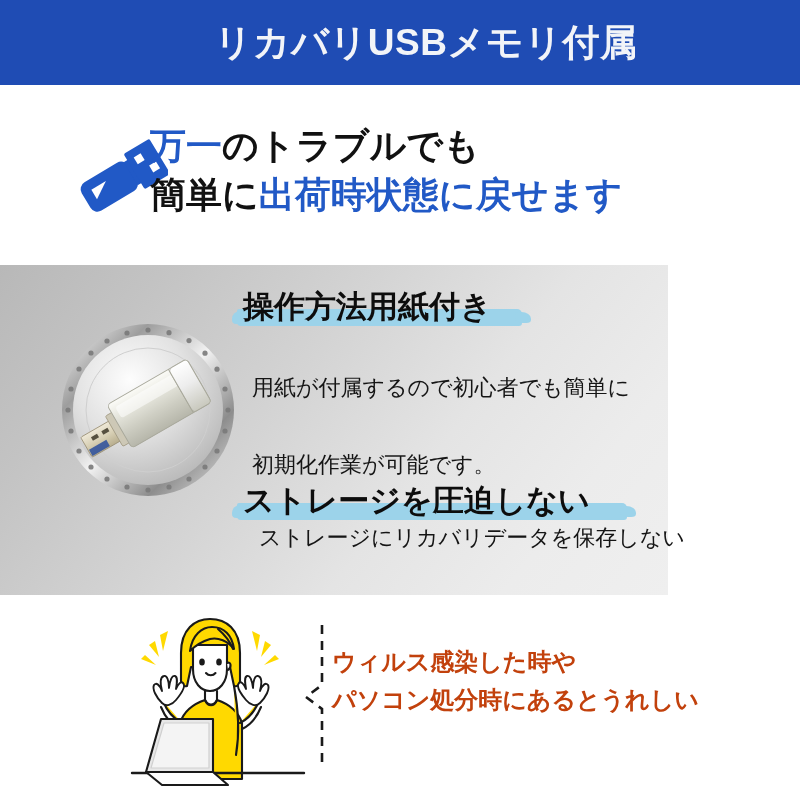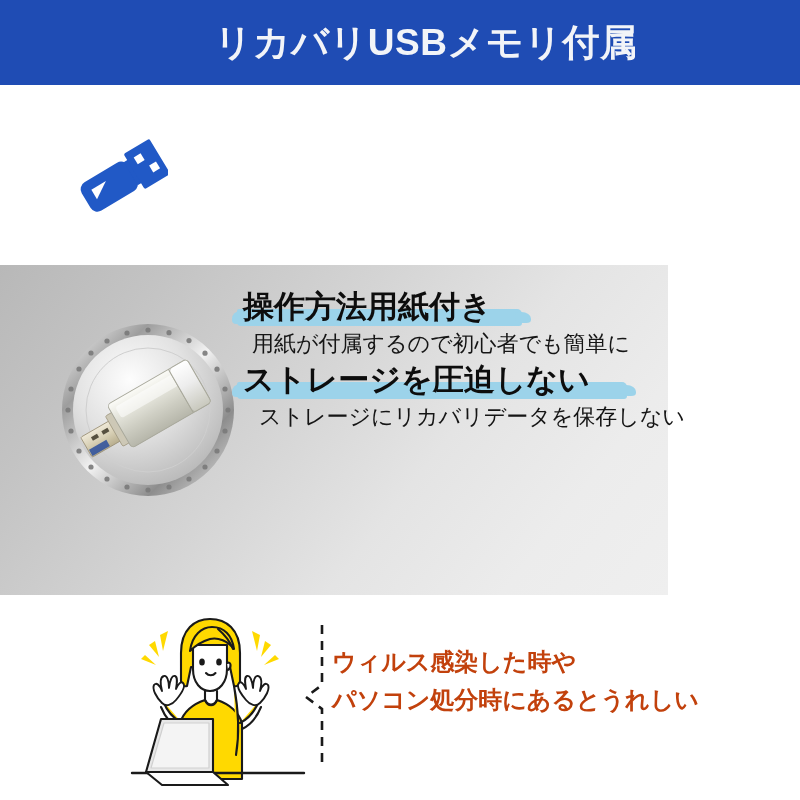--- a/index.html
+++ b/index.html
@@ -145,21 +145,21 @@
   }
   .feat-heading .txt { position: relative; z-index: 1; }
   .feat-body {
     font-size: 22px;
     font-weight: 400;
     color: #151515;
     line-height: 33px;
     letter-spacing: 0px;
     white-space: nowrap;
   }
-  .feat-body-indent { margin-left: 9px; }
+  .feat-body-indent { margin-left: 9px; margin-top: 44px; }
   .feat-block-2 { }
   .feat-block-2 .feat-body { margin-left: 16px; }
 
   
   .bottom-section {
     position: absolute;
     left: 0;
     top: 595px;
     width: 800px;
     height: 205px;
@@ -215,20 +215,28 @@
 
           <rect x="58" y="29" width="6" height="27" fill="#2159c6"></rect>
 
           <rect x="62" y="22" width="30" height="41" rx="2" ry="2" fill="#2159c6"></rect>
           <rect x="69" y="30" width="8" height="8" fill="#ffffff"></rect>
           <rect x="78" y="45" width="8" height="8" fill="#ffffff"></rect>
         </g>
       </svg>
     </div>
 
+    <div class="headline-block">
+      <div class="headline-line">
+        <span class="hl-blue">万一</span><span class="hl-black">のトラブルでも</span>
+      </div>
+      <div class="headline-line">
+        <span class="hl-black">簡単に</span><span class="hl-blue">出荷時状態に戻せます</span>
+      </div>
+    </div>
   </div>
 
   <div class="feature-section">
 
     <div class="usb-photo">
       <svg viewBox="0 0 180 180" width="180" height="180" aria-hidden="true">
         <defs>
           <radialGradient id="plateG" cx="38%" cy="30%" r="78%">
             <stop offset="0%" stop-color="#fdfdfd"></stop>
             <stop offset="48%" stop-color="#e2e2e2"></stop>
@@ -310,20 +318,21 @@
     </div>
 
     <div class="feature-texts">
 
       <div>
         <div class="feat-heading">
           <span class="brush" style="width: 285px;"></span>
           <span class="txt">操作方法用紙付き</span>
         </div>
         <div class="feat-body feat-body-indent">用紙が付属するので初心者でも簡単に</div>
+        <div class="feat-body feat-body-indent">初期化作業が可能です。</div>
       </div>
 
       <div class="feat-block-2">
         <div class="feat-heading">
           <span class="brush" style="width: 390px;"></span>
           <span class="txt">ストレージを圧迫しない</span>
         </div>
         <div class="feat-body">ストレージにリカバリデータを保存しない</div>
       </div>
 

